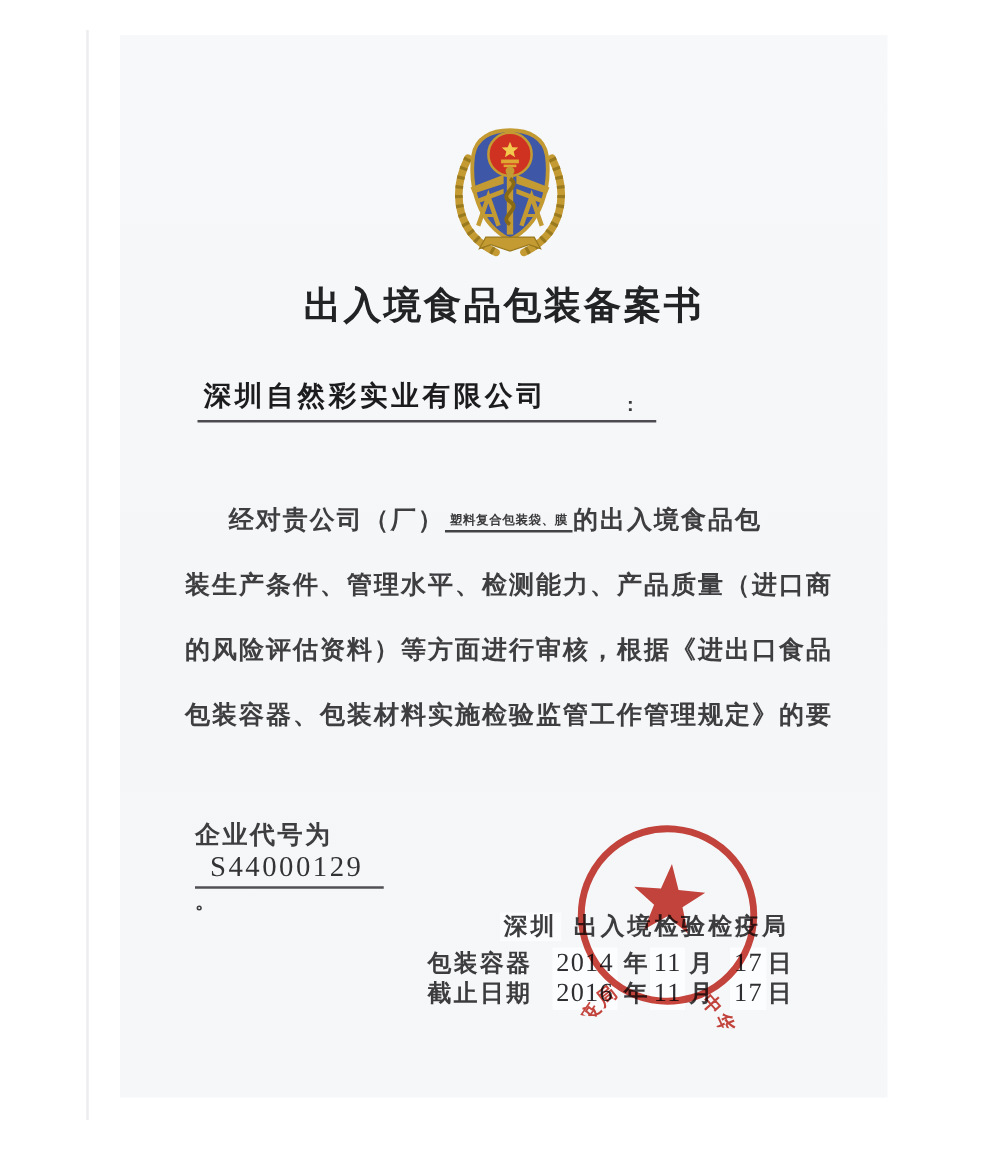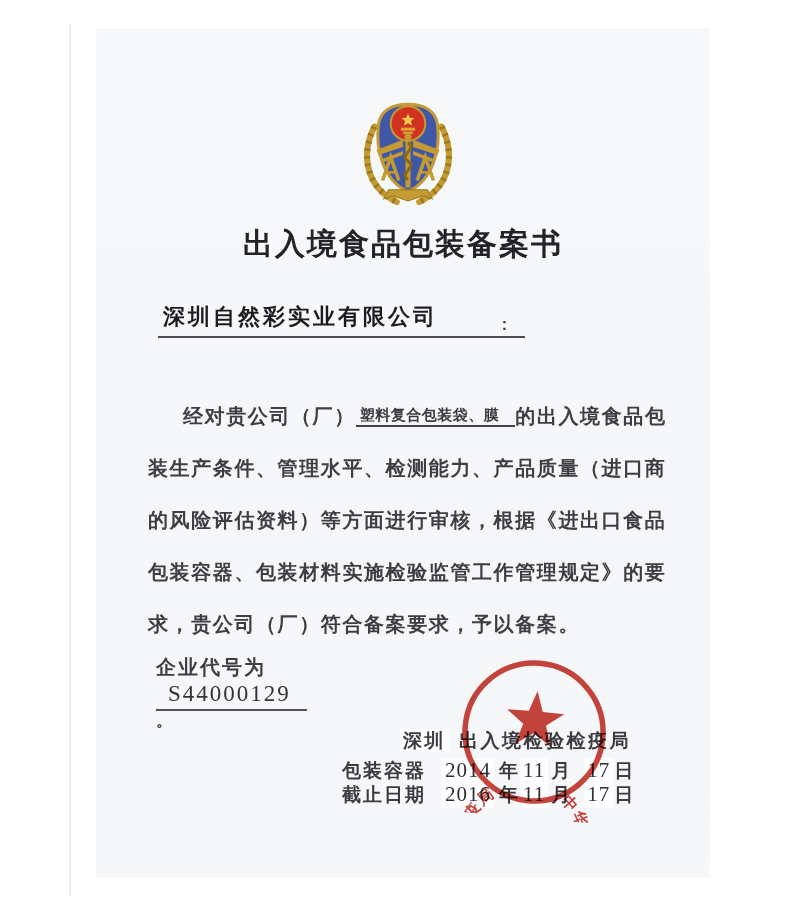--- a/index.html
+++ b/index.html
@@ -32,22 +32,22 @@
   .company-colon{
     margin-left:auto;padding:0 18px 2px 0;font-size:16px;font-weight:bold;color:#3a3a3c;
   }
   .body-text{
     position:absolute;left:52px;top:362px;width:540px;
     font-size:20px;font-weight:bold;letter-spacing:1.6px;color:#3e3e41;
   }
   .body-text .bline{height:52px;line-height:52px;white-space:nowrap;}
   .indent{padding-left:35px;}
   .fill-underlined{
-    font-size:15px;letter-spacing:0.5px;
-    border-bottom:2px solid #434346;padding:0 16px 2px 4px;
+    font-size:10px;letter-spacing:0.5px;
+    border-bottom:2px solid #434346;padding:0 4px 2px 4px;
     position:relative;top:-3px;color:#3b3b3e;
   }
   .code-row{
     position:absolute;left:54px;top:626px;height:36px;
     font-size:20px;font-weight:bold;letter-spacing:2px;color:#3e3e41;
     display:flex;align-items:baseline;flex-direction:column;
   }
   .code-value{
     font-family:"Liberation Serif","DejaVu Serif",serif;
     font-size:23px;font-weight:normal;letter-spacing:2px;color:#333336;
@@ -124,21 +124,20 @@
   <div class="company-row">
     <span class="company-name">深圳自然彩实业有限公司</span>
     <span class="company-colon">:</span>
   </div>
 
   <div class="body-text">
     <div class="bline"><span class="indent">经对贵公司（厂）</span><span class="fill-underlined">塑料复合包装袋、膜</span><span>的出入境食品包</span></div>
     <div class="bline">装生产条件、管理水平、检测能力、产品质量（进口商</div>
     <div class="bline">的风险评估资料）等方面进行审核，根据《进出口食品</div>
     <div class="bline">包装容器、包装材料实施检验监管工作管理规定》的要</div>
-    <div class="bline">求，贵公司（厂）符合备案要求，予以备案。</div>
   </div>
 
   <div class="code-row">
     <span>企业代号为</span>
     <span class="code-value">S44000129</span>
     <span class="code-period">。</span>
   </div>
 
   <div class="authority">
     <span class="city">深圳</span><span class="gap"></span><span>出入境检验检疫局</span>

